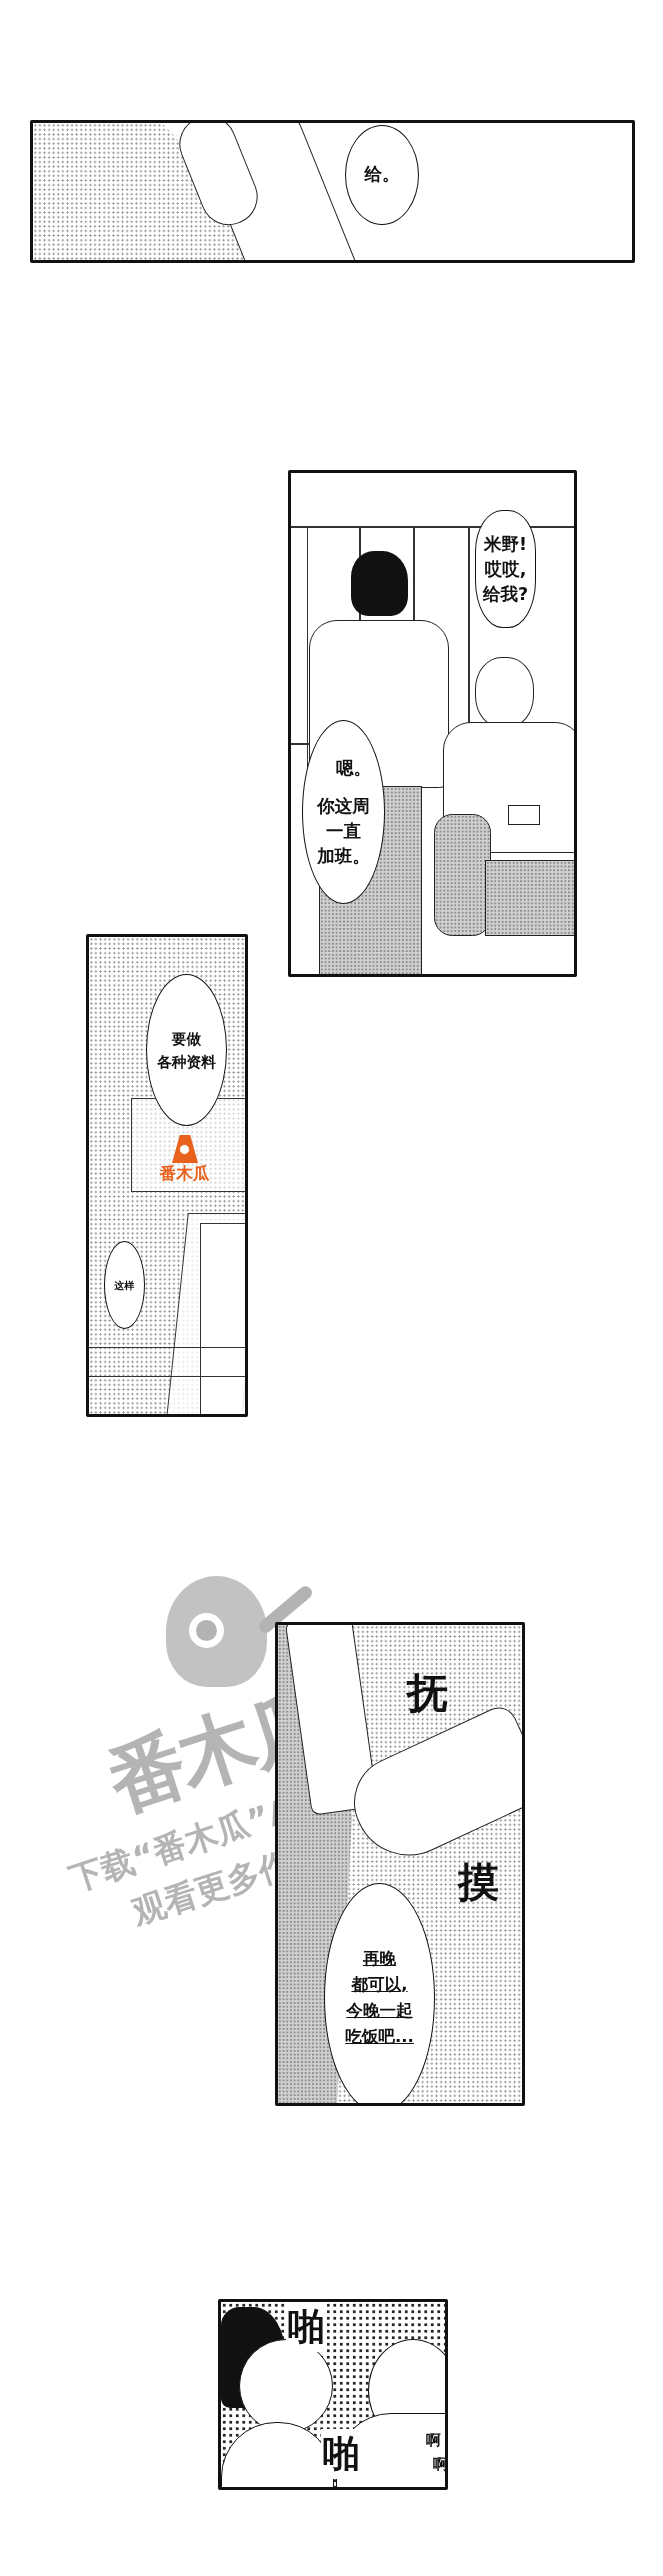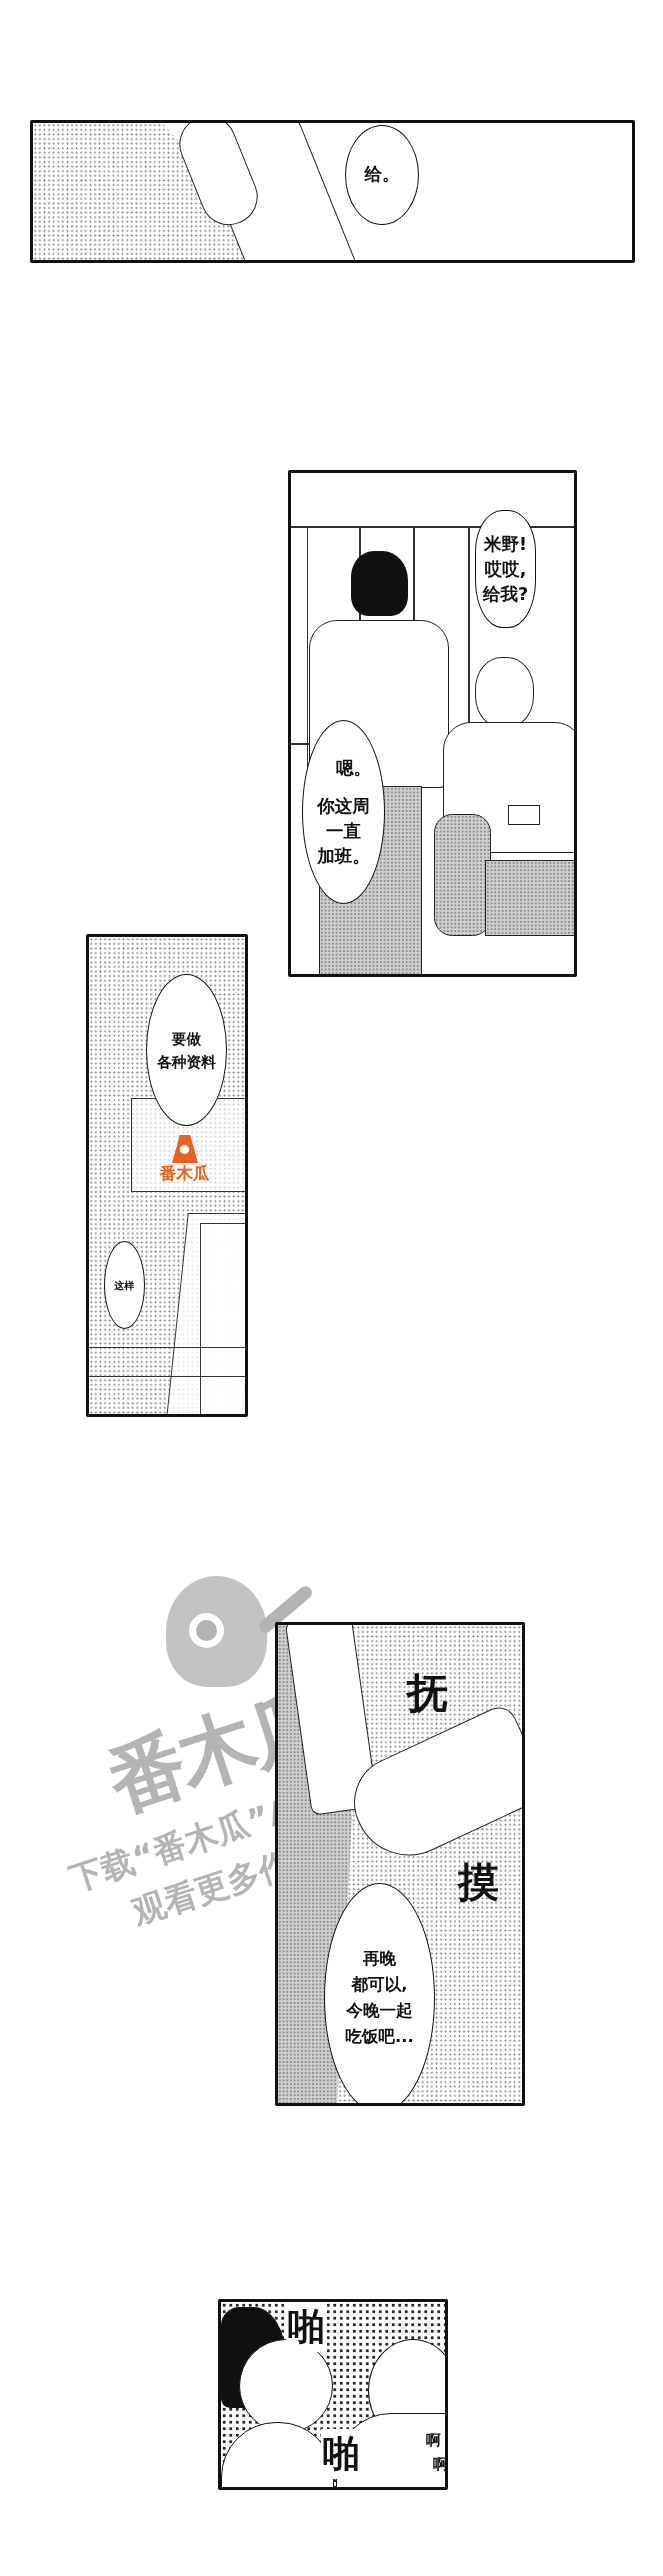--- a/index.html
+++ b/index.html
@@ -84,21 +84,21 @@
   <span class="watermark" style="left:9.2px;top:267px;font-size:33px;transform:rotate(-18deg);white-space:nowrap;">下载“番木瓜”APP</span>
   <span class="watermark" style="left:74px;top:313px;font-size:33px;transform:rotate(-18deg);white-space:nowrap;">观看更多作品</span>
 </div>
 
 <div class="panel dots" style="left:275px;top:1622px;width:250px;height:484px;">
   <div class="gray" style="position:absolute;left:0;top:0;width:74px;height:100%;clip-path:polygon(0 0,60% 0,100% 40%,80% 100%,0 100%);"></div>
   <div style="position:absolute;left:20px;top:-9.2px;width:65px;height:194px;background:#fff;border:1.8px solid #222;transform:rotate(-8deg);border-radius:9.2px;"></div>
   <div style="position:absolute;left:74px;top:111px;width:184px;height:101px;background:#fff;border:1.8px solid #222;border-radius:46px 18.4px 18.4px 55px;transform:rotate(-25deg);"></div>
   <span class="sfx" style="left:129px;top:41px;font-size:41px;">抚</span>
   <span class="sfx" style="left:180px;top:230px;font-size:41px;">摸</span>
-  <div class="bubble" style="left:46px;top:258px;width:111px;height:230px;">
+  <div class="bubble" style="left:46px;top:258px;width:111px;height:230px;text-decoration:underline;">
     <span class="btext" style="font-size:16.6px;line-height:26px;">再晚
 都可以,
 今晚一起
 吃饭吧...</span>
   </div>
 </div>
 
 <div class="panel dots-dark" style="left:218px;top:2299px;width:230px;height:191px;">
   <div style="position:absolute;left:0;top:4.6px;width:65px;height:101px;background:#111;border-radius:18.4px 50% 30% 9.2px;"></div>
   <div style="position:absolute;left:18.4px;top:37px;width:92px;height:92px;background:#fff;border:1.8px solid #111;border-radius:50%;"></div>

